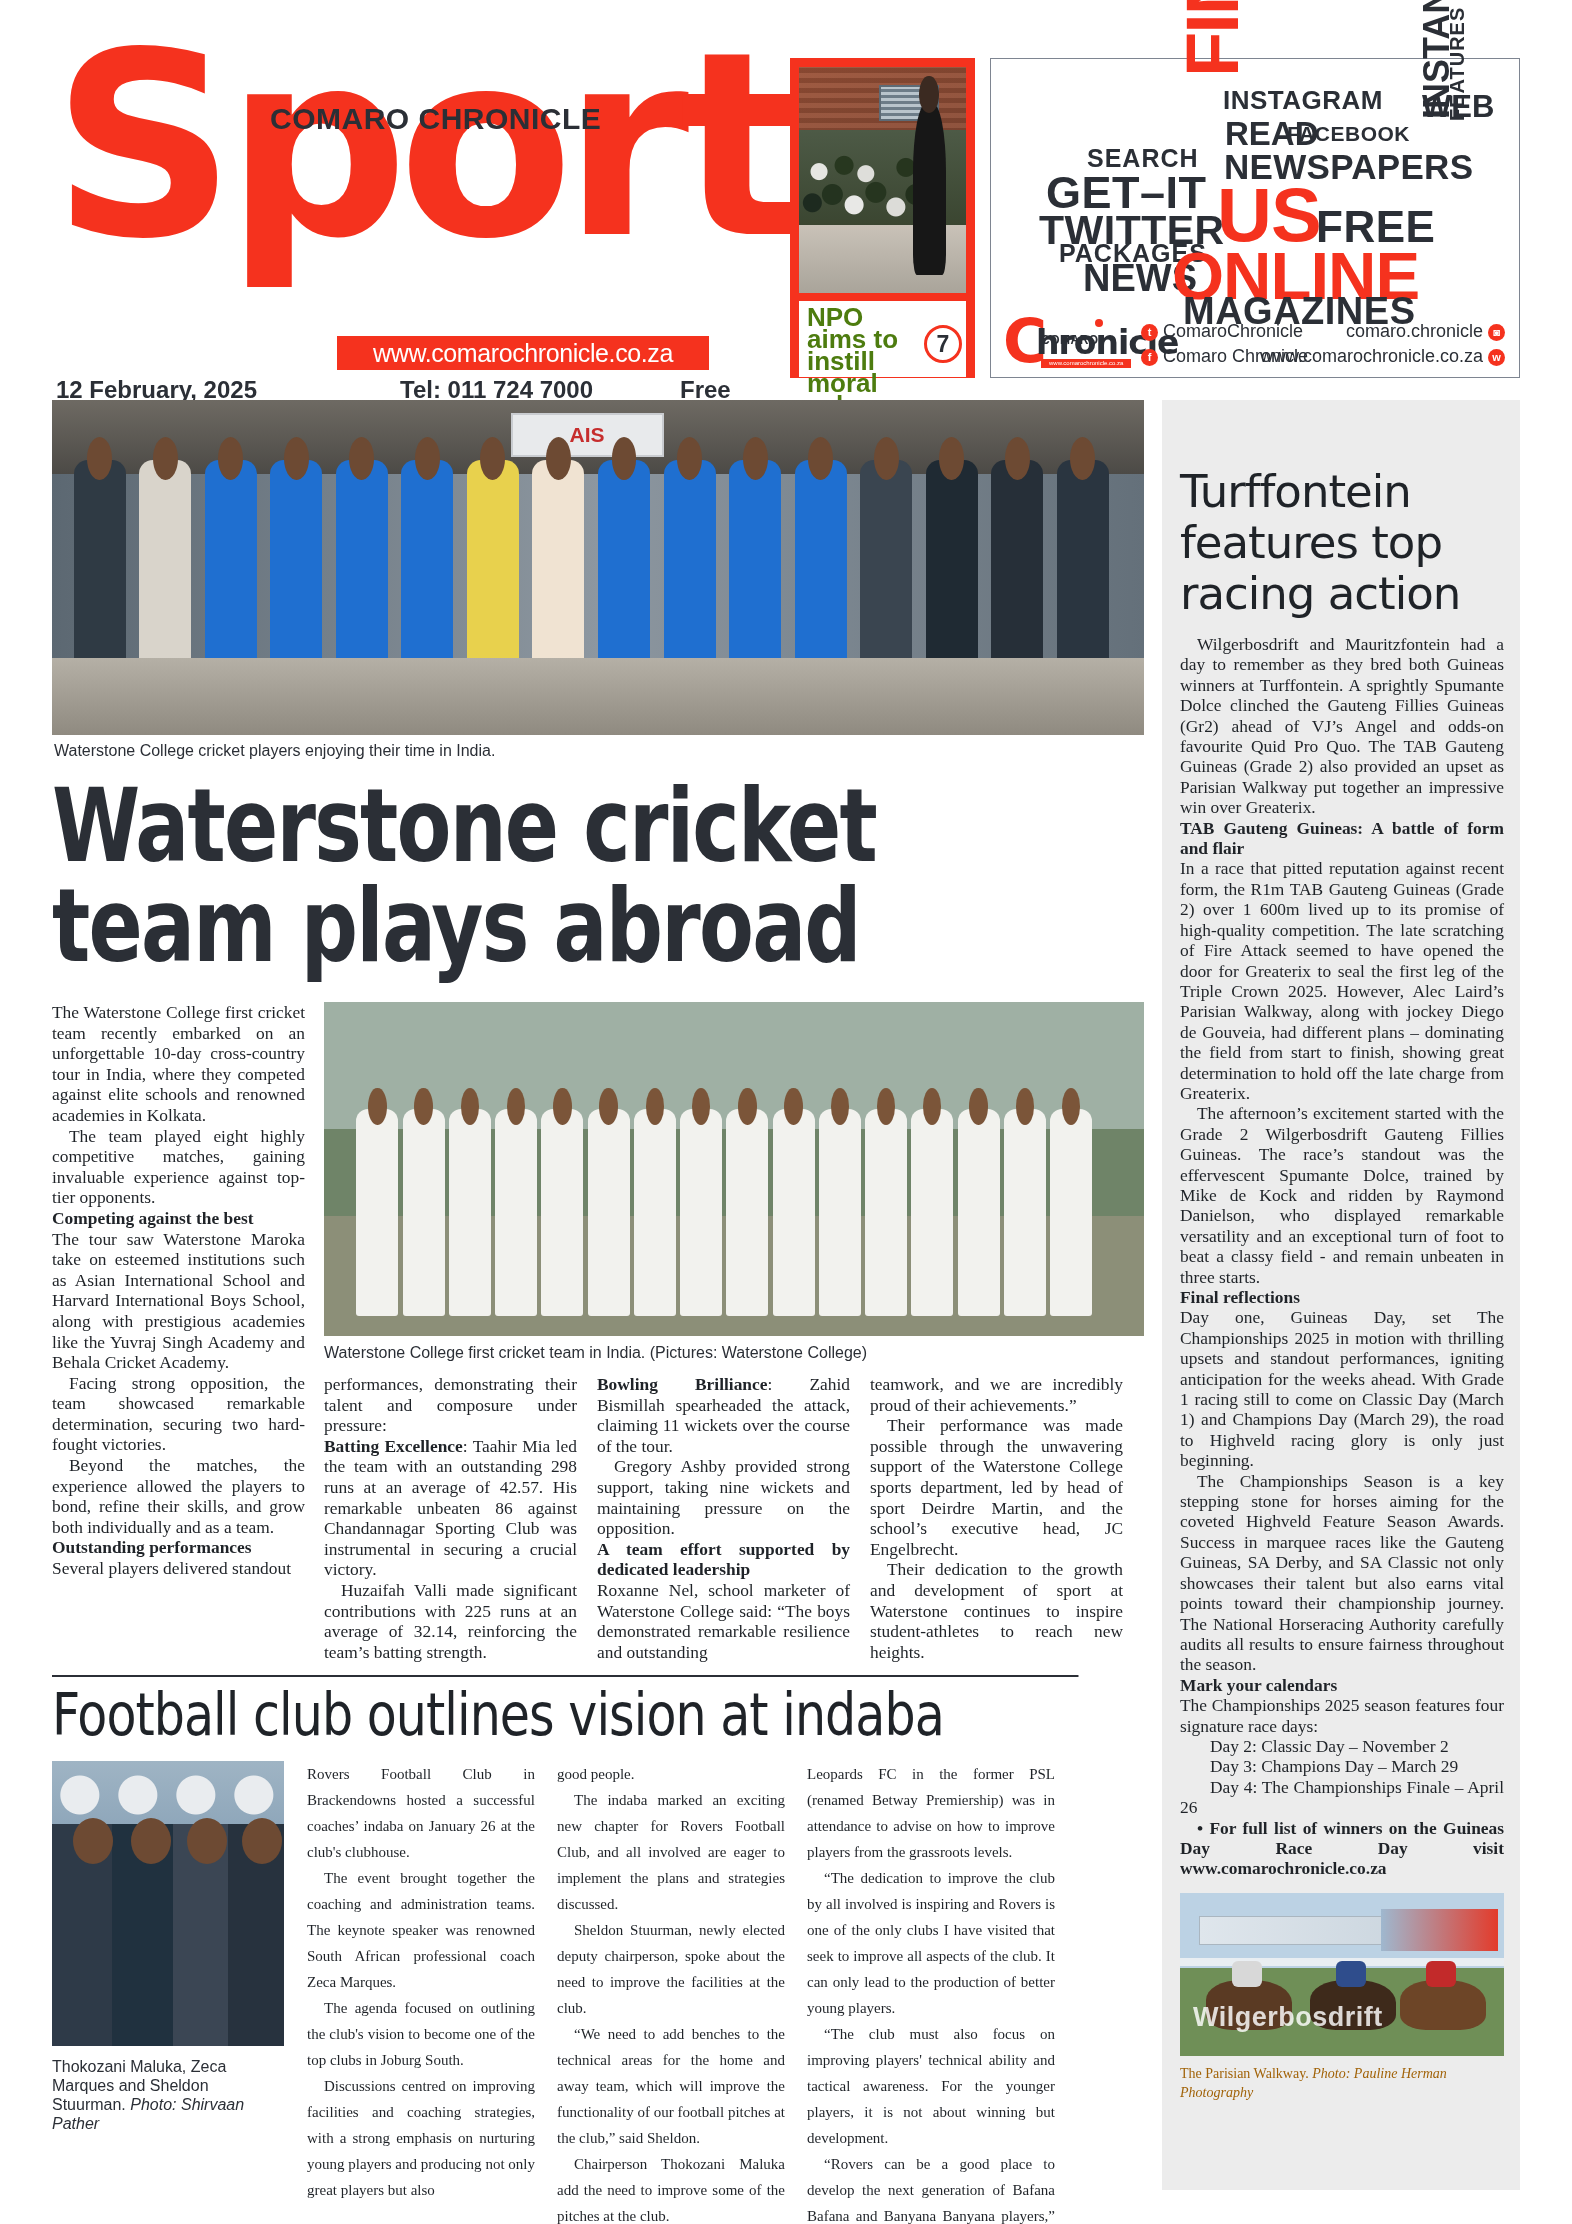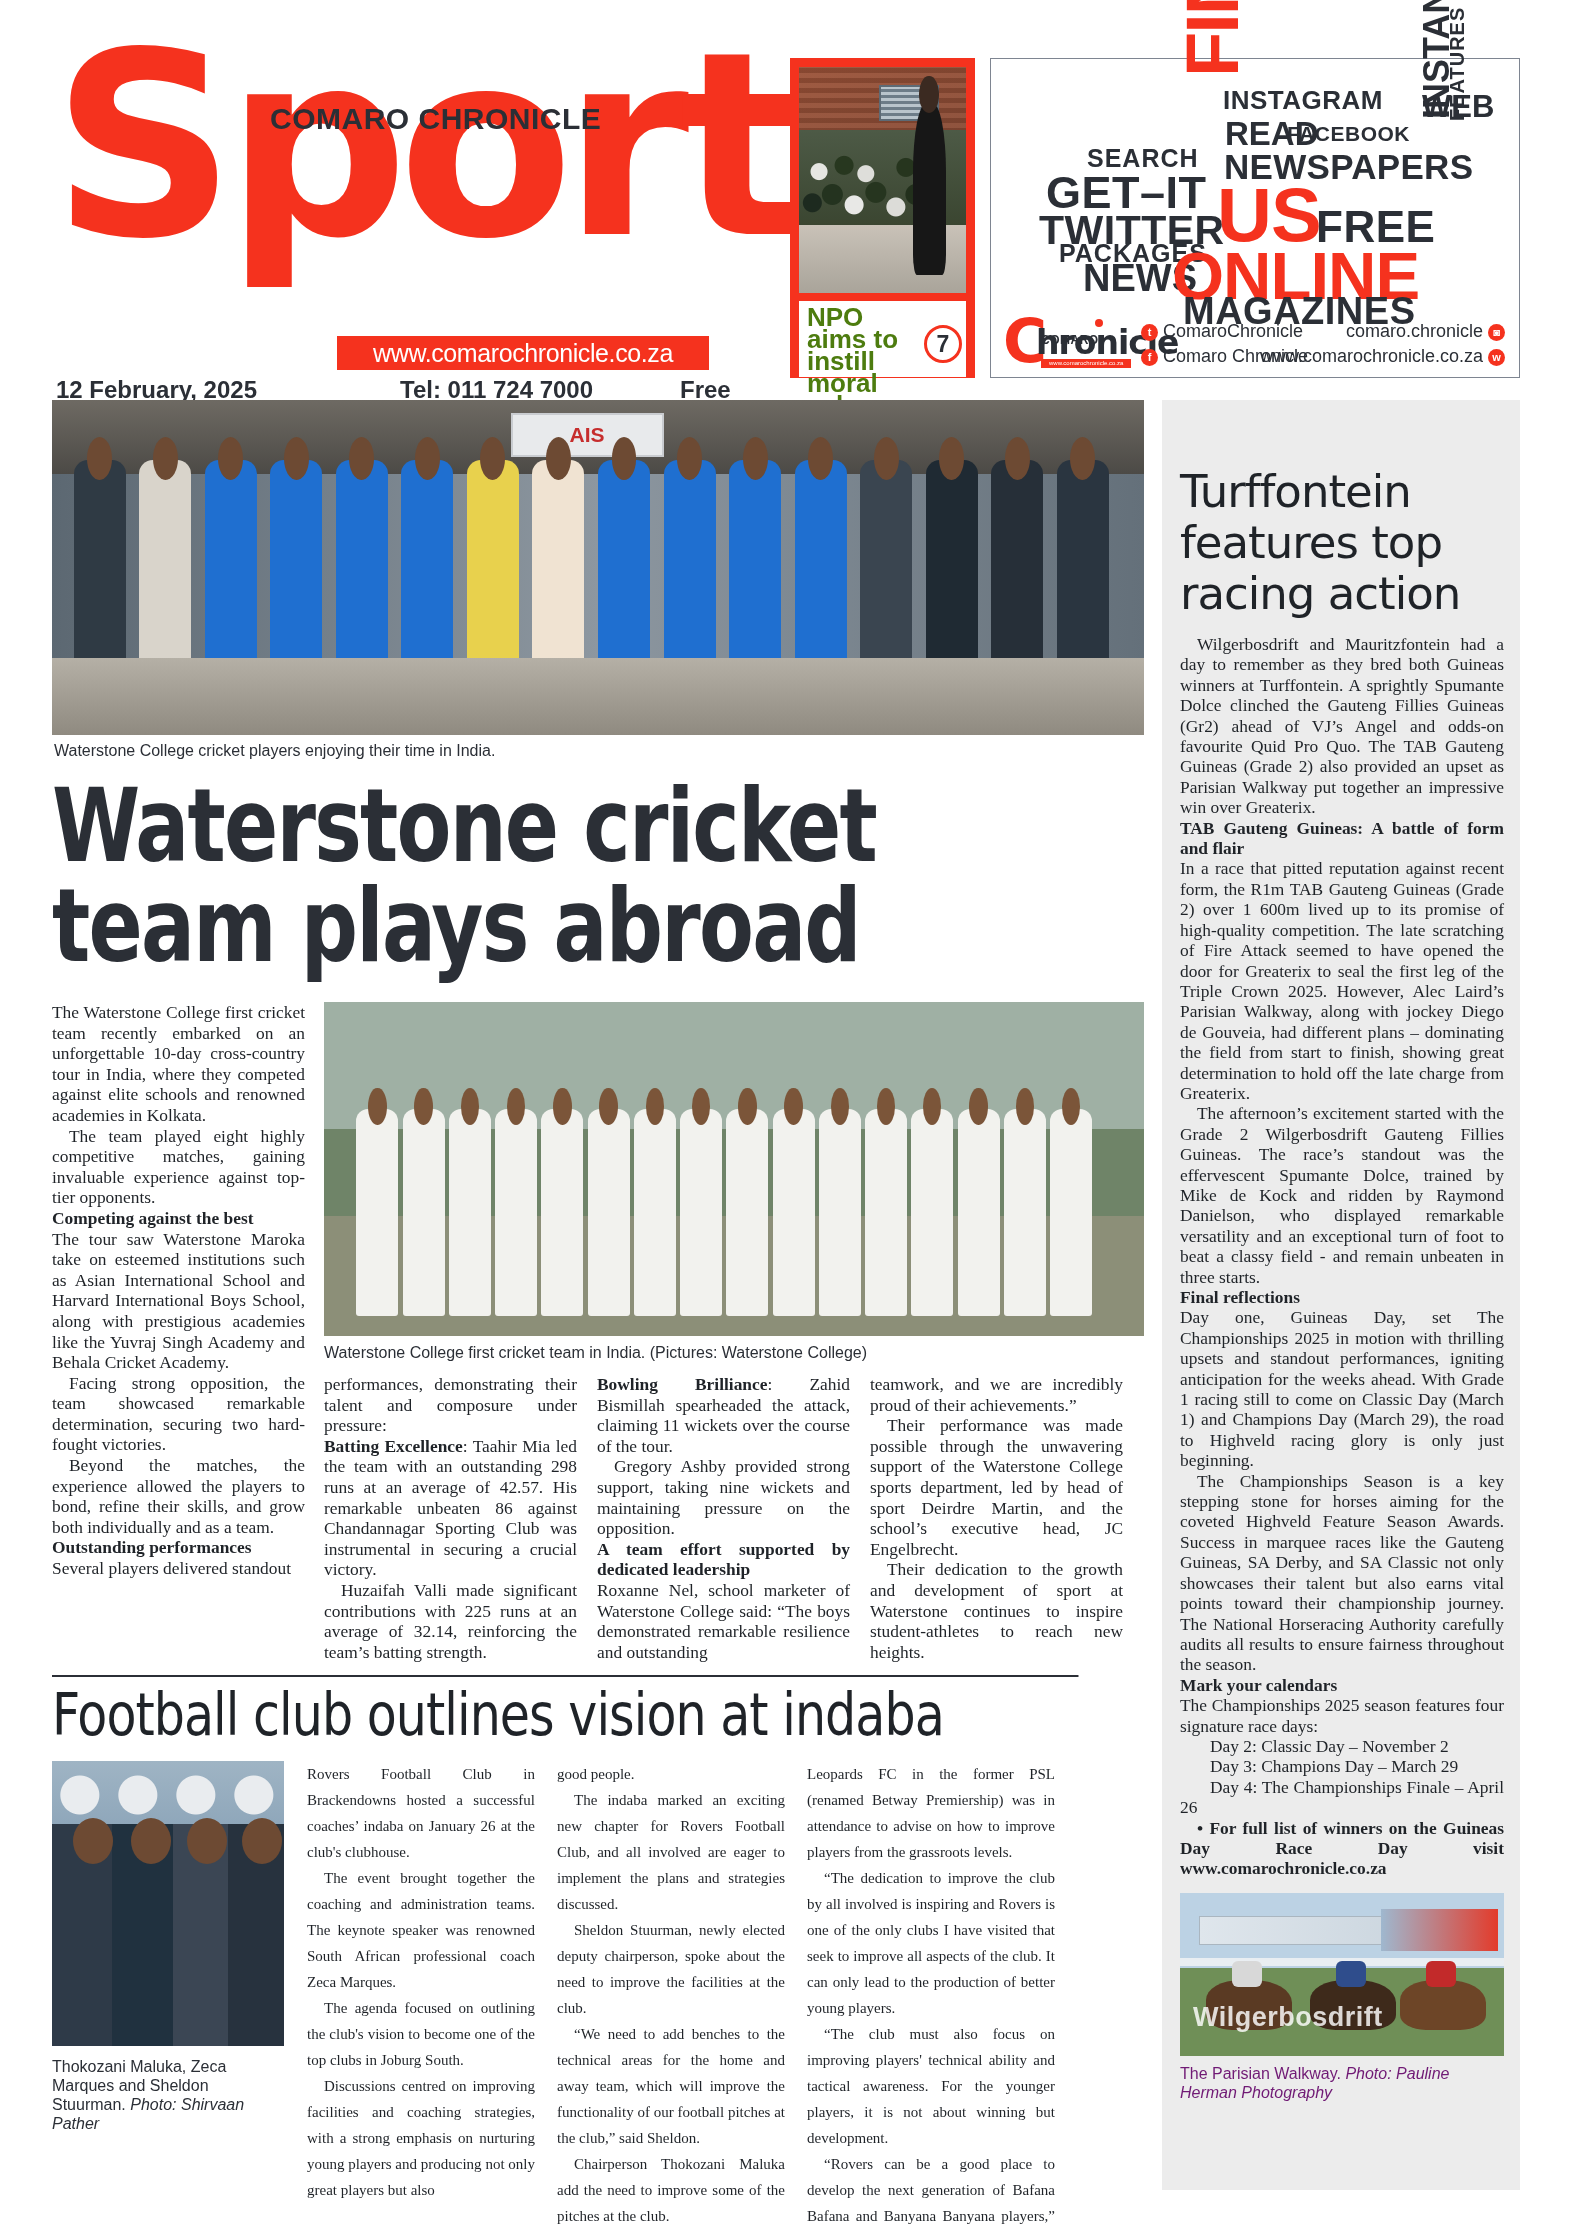--- a/index.html
+++ b/index.html
@@ -252,22 +252,22 @@
   .rc-photo .horse { position:absolute; bottom:16%; width:86px; height:50px; border-radius:40% 45% 30% 30%; }
   .rc-photo .h-a { left:8%; background:#5a3a23; }
   .rc-photo .h-b { left:40%; background:#3e2a1b; }
   .rc-photo .h-c { left:68%; background:#6d4527; }
   .rc-photo .jockey { position:absolute; width:30px; height:26px; border-radius:6px; }
   .rc-photo .j-a { left:16%; bottom:42%; background:#d8d8d8;}
   .rc-photo .j-b { left:48%; bottom:42%; background:#2f4d8c;}
   .rc-photo .j-c { left:76%; bottom:42%; background:#c22a2a;}
   .rc-photo .wmark { position:absolute; left:4%; bottom:14%; font-family:"Liberation Sans",sans-serif;
      font-weight:700; font-size:27px; color:rgba(255,255,255,.82); letter-spacing:0.5px;}
-  .rc-cap { margin-top:8px; font-family:Liberation Sans, sans-serif; font-size:16px;
-     line-height:19px; color:#701a75; }
+  .rc-cap { margin-top:8px; font-family:Liberation Serif, serif; font-size:14px;
+     line-height:19px; color:#a16207; }
   .rc-cap em { font-style:italic; }
 </style>
 </head>
 <body>
 
 <div class="page">
 
   <div class="masthead">
 
     <div class="mast-left">

